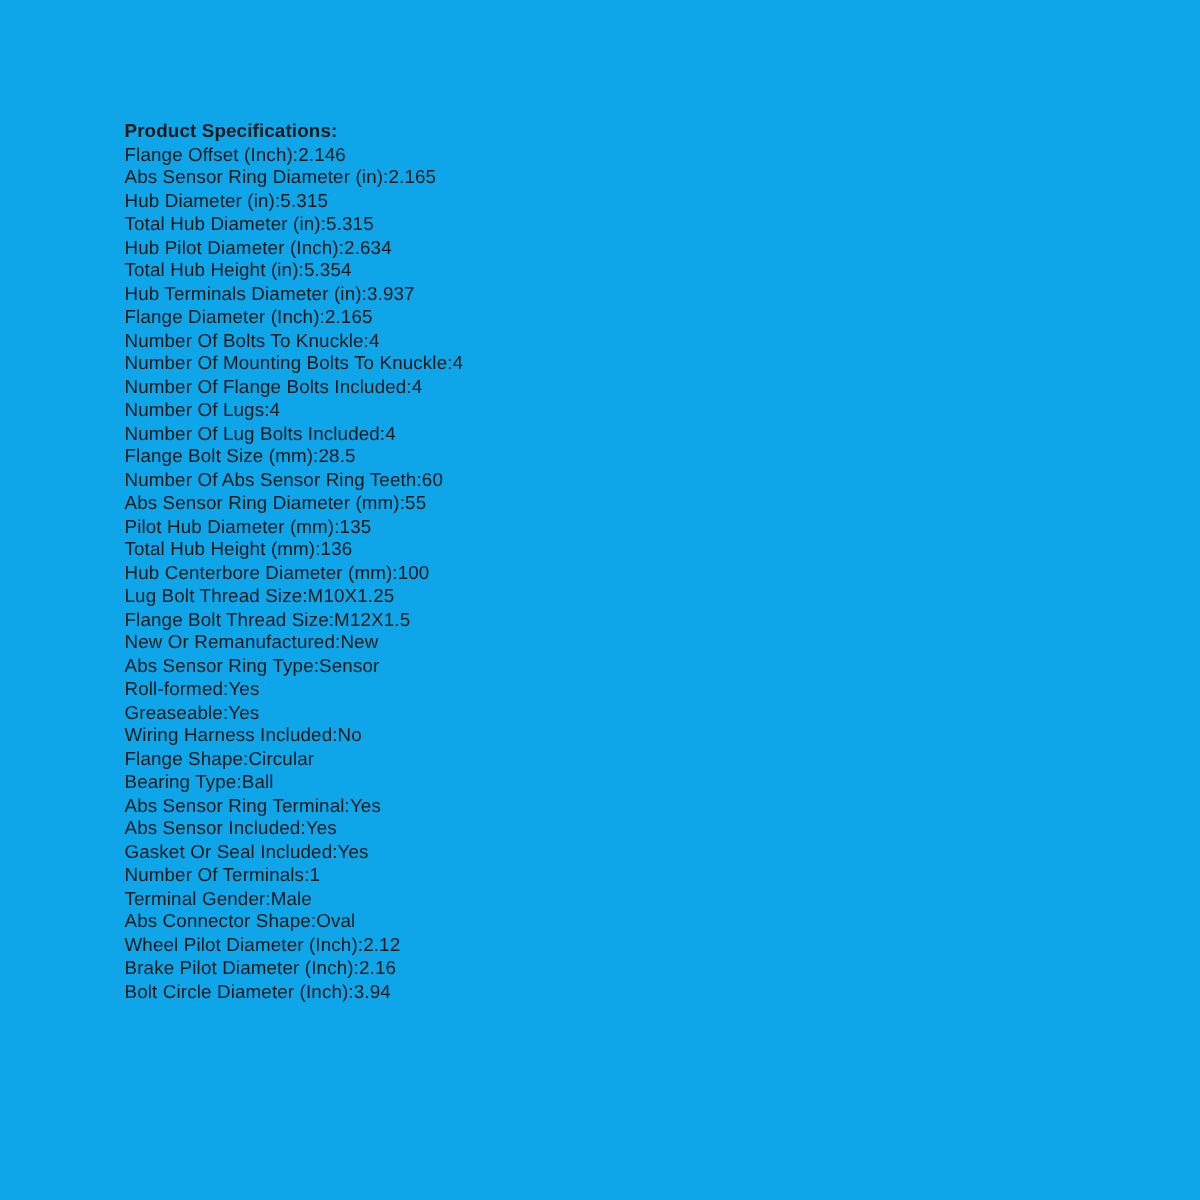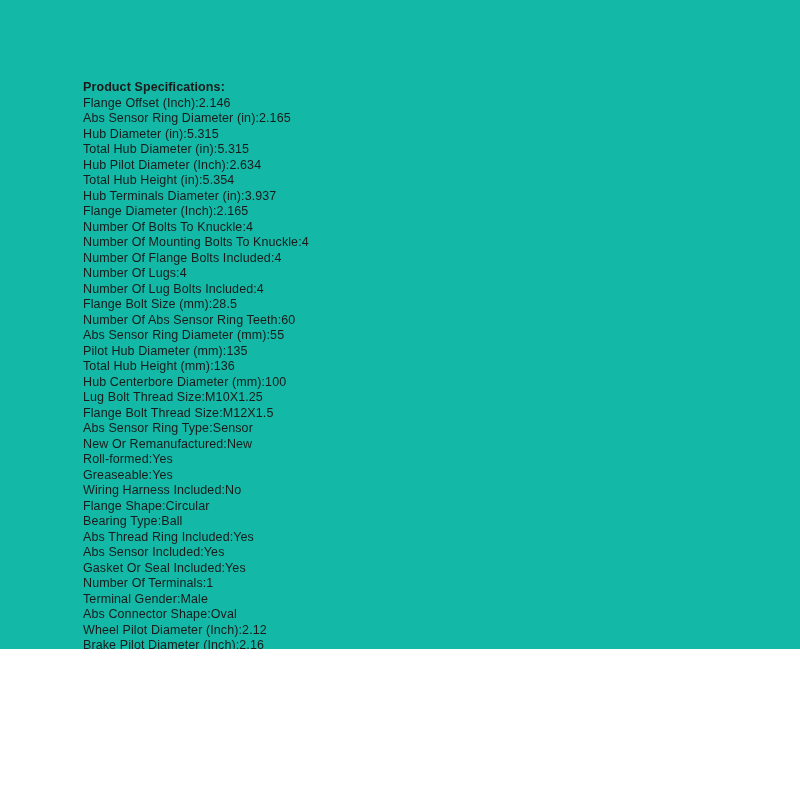--- a/index.html
+++ b/index.html
@@ -6,22 +6,22 @@
     margin: 0;
     padding: 0;
     width: 800px;
     height: 800px;
     background: #ffffff;
     font-family: "Liberation Sans", "DejaVu Sans", sans-serif;
   }
   .page {
     position: relative;
     width: 800px;
-    height: 649px;
-    background: #14b8a6;
+    height: 800px;
+    background: #0ea5e9;
     overflow: hidden;
   }
   .spec-block {
     position: absolute;
     left: 83px;
     top: 80px;
     color: #1a1a1a;
     font-size: 12.5px;
     line-height: 15.5px;
     letter-spacing: 0.1px;
@@ -54,28 +54,28 @@
     <div class="spec-line">Number Of Lugs:4</div>
     <div class="spec-line">Number Of Lug Bolts Included:4</div>
     <div class="spec-line">Flange Bolt Size (mm):28.5</div>
     <div class="spec-line">Number Of Abs Sensor Ring Teeth:60</div>
     <div class="spec-line">Abs Sensor Ring Diameter (mm):55</div>
     <div class="spec-line">Pilot Hub Diameter (mm):135</div>
     <div class="spec-line">Total Hub Height (mm):136</div>
     <div class="spec-line">Hub Centerbore Diameter (mm):100</div>
     <div class="spec-line">Lug Bolt Thread Size:M10X1.25</div>
     <div class="spec-line">Flange Bolt Thread Size:M12X1.5</div>
+    <div class="spec-line">New Or Remanufactured:New</div>
     <div class="spec-line">Abs Sensor Ring Type:Sensor</div>
-    <div class="spec-line">New Or Remanufactured:New</div>
     <div class="spec-line">Roll-formed:Yes</div>
     <div class="spec-line">Greaseable:Yes</div>
     <div class="spec-line">Wiring Harness Included:No</div>
     <div class="spec-line">Flange Shape:Circular</div>
     <div class="spec-line">Bearing Type:Ball</div>
-    <div class="spec-line">Abs Thread Ring Included:Yes</div>
+    <div class="spec-line">Abs Sensor Ring Terminal:Yes</div>
     <div class="spec-line">Abs Sensor Included:Yes</div>
     <div class="spec-line">Gasket Or Seal Included:Yes</div>
     <div class="spec-line">Number Of Terminals:1</div>
     <div class="spec-line">Terminal Gender:Male</div>
     <div class="spec-line">Abs Connector Shape:Oval</div>
     <div class="spec-line">Wheel Pilot Diameter (Inch):2.12</div>
     <div class="spec-line">Brake Pilot Diameter (Inch):2.16</div>
     <div class="spec-line">Bolt Circle Diameter (Inch):3.94</div>
   </div>
 </div>

